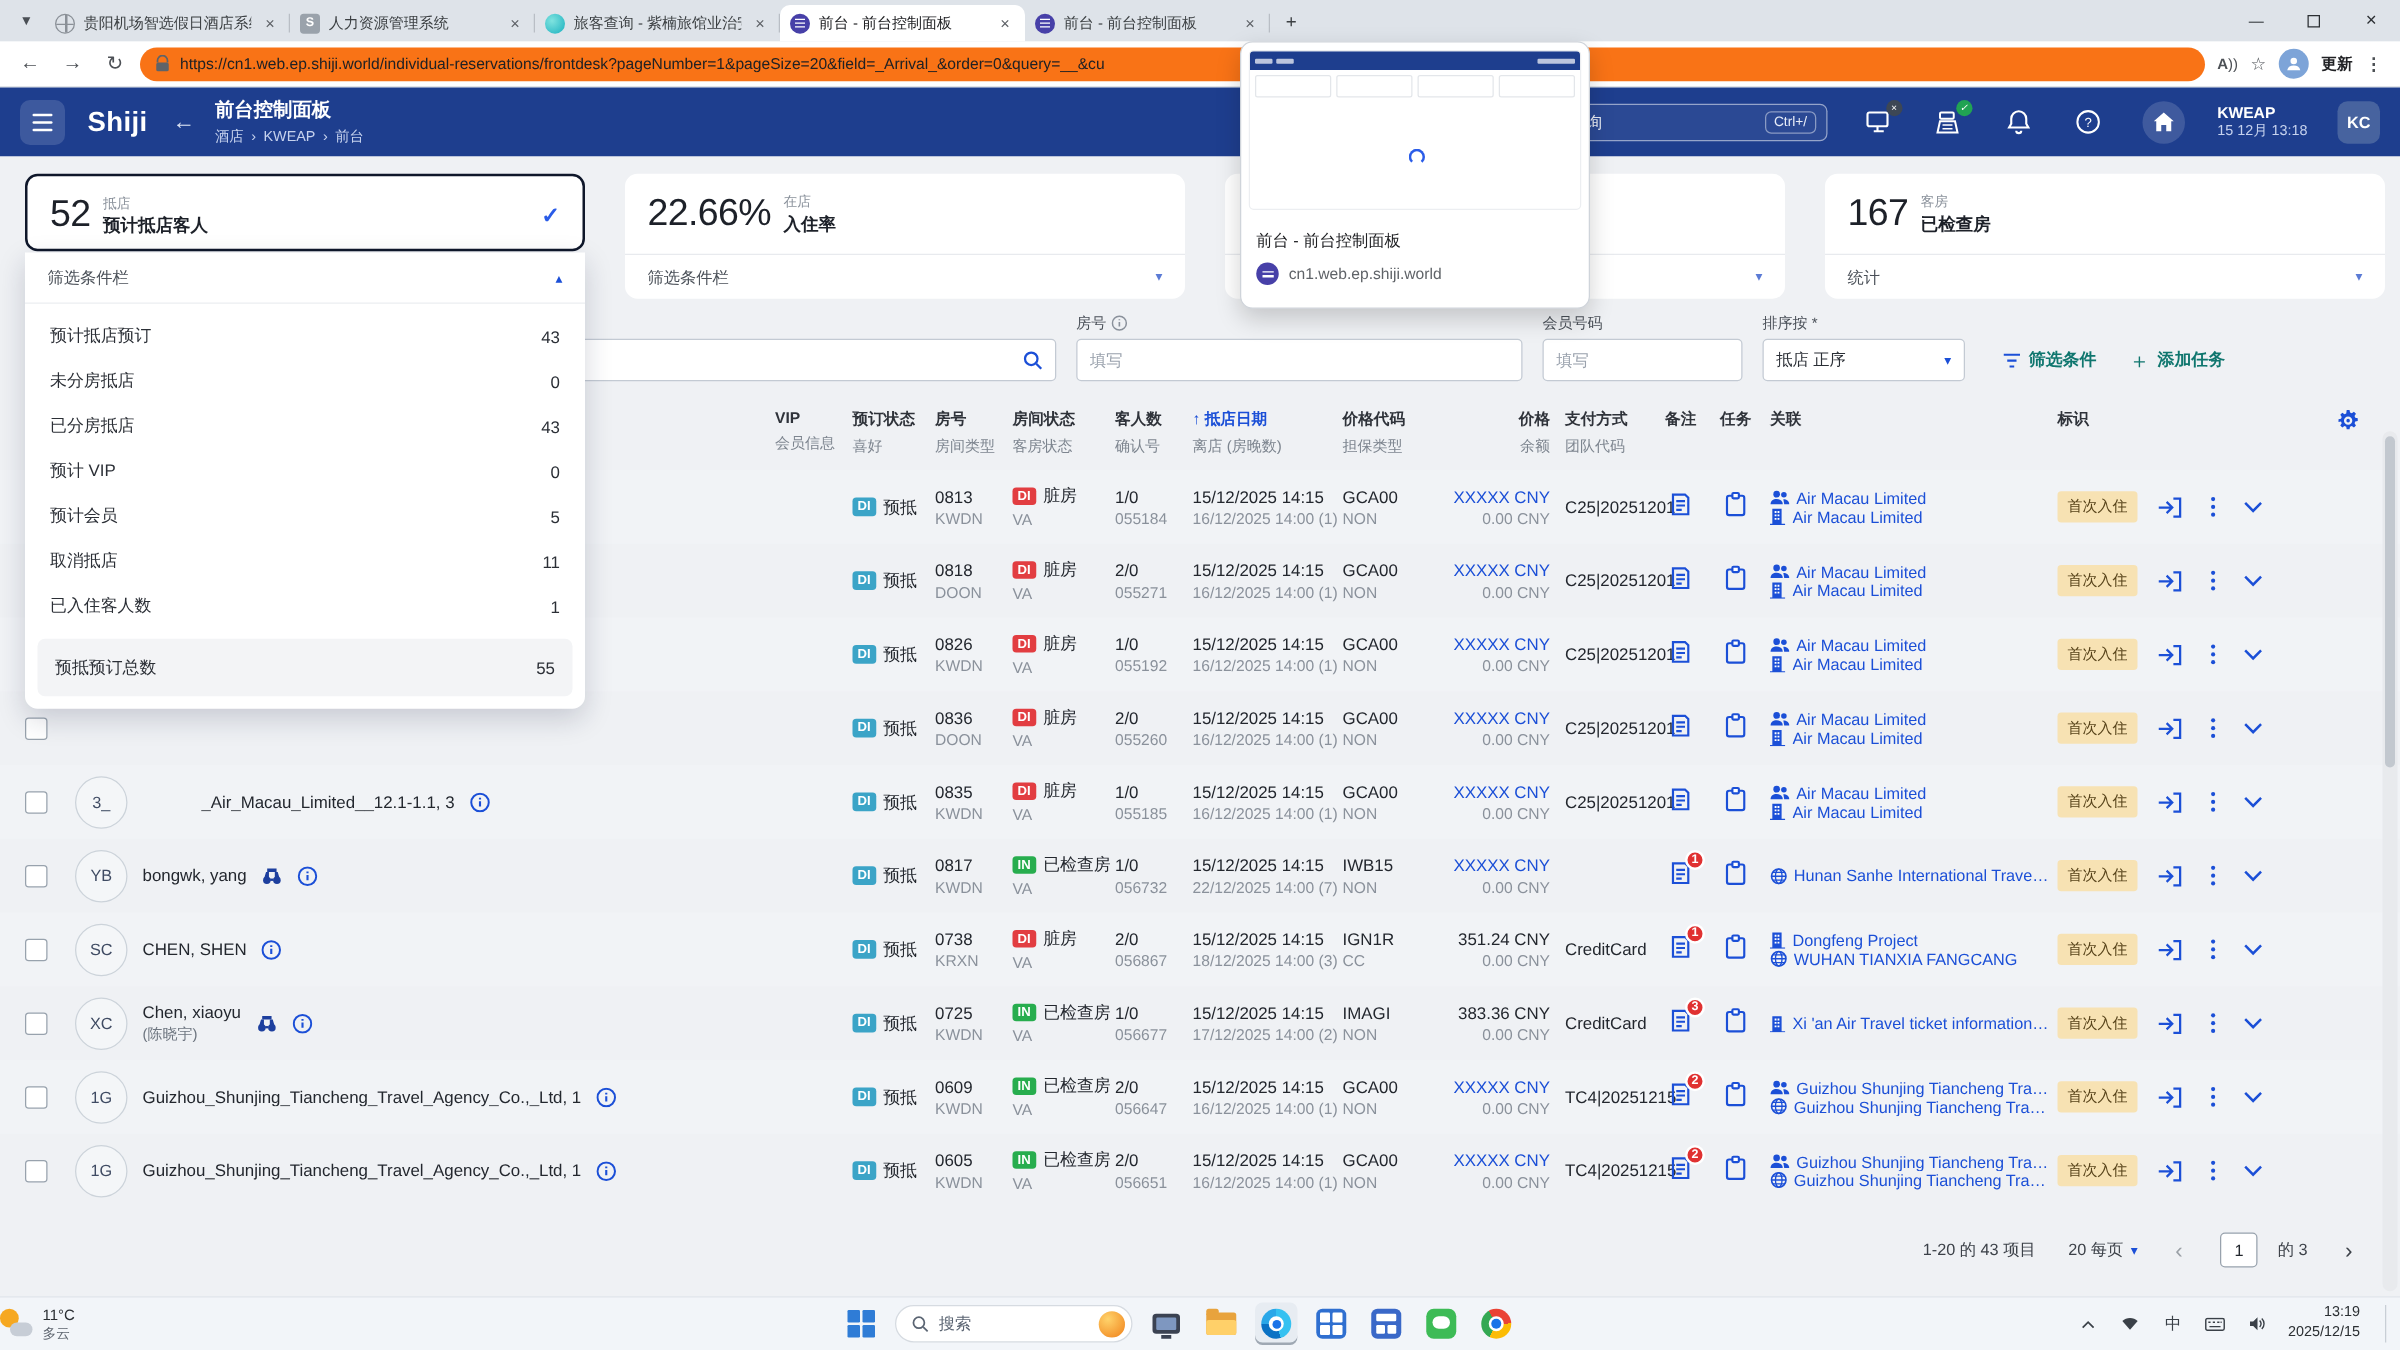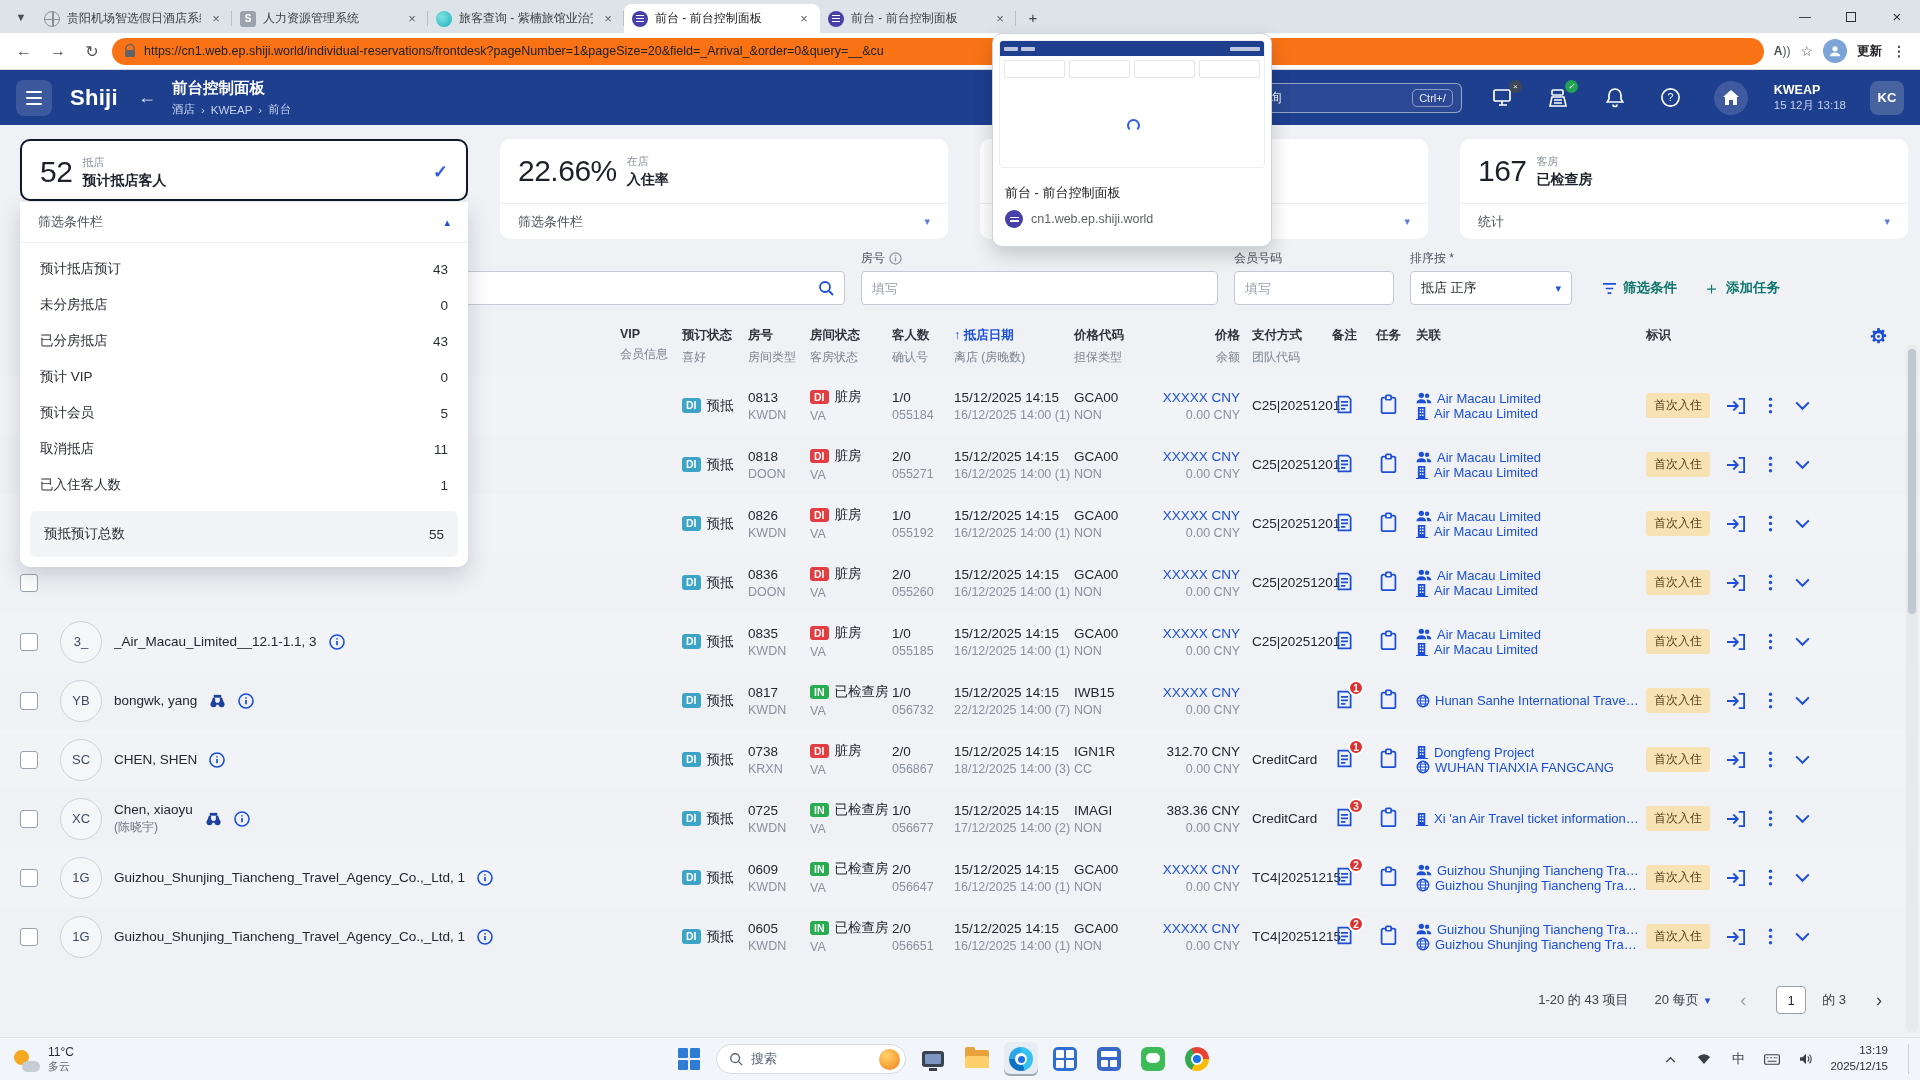--- a/index.html
+++ b/index.html
@@ -141,21 +141,21 @@
   .thumb .mcards{display:flex;gap:4px;padding:4px}
   .thumb .mcards i{display:block;flex:1;height:18px;border:1px solid #e3e6ea;border-radius:2px}
   .thumb .spin{position:absolute;left:48%;top:62%;width:13px;height:13px;border:2px solid #2a5ce8;border-bottom-color:transparent;border-radius:50%}
   .tptitle{font-size:13px;color:#202124;padding:10px 12px 6px;white-space:nowrap;overflow:hidden}
   .tpdomain{display:flex;align-items:center;gap:8px;padding:2px 12px;font-size:12.5px;color:#5f6368}
   .tpfav{width:18px;height:18px;border-radius:50%;background:#4740a8;display:flex;flex-direction:column;gap:2px;align-items:center;justify-content:center;flex:none}
   .tpfav i{display:block;width:9px;height:1.5px;background:#fff}
 
   
   .taskbar{position:absolute;left:0;bottom:0;width:100%;height:43px;background:#f2f5f9;border-top:1px solid #e0e4e9;display:flex;align-items:center;z-index:200}
-  .weather{display:flex;align-items:flex-end;gap:8px;padding:0 14px}
+  .weather{display:flex;align-items:flex-start;gap:8px;padding:0 0}
   .wicon{position:relative;width:26px;height:26px}
   .wicon .sun{position:absolute;left:0;top:2px;width:15px;height:15px;border-radius:50%;background:#f6a821}
   .wicon .cloud{position:absolute;right:0;bottom:2px;width:18px;height:11px;border-radius:7px;background:#c7cdd6}
   .wtxt .w1{font-size:12px;color:#2b2f33}
   .wtxt .w2{font-size:11px;color:#5f6670}
   .centergroup{position:absolute;left:672px;display:flex;align-items:center;gap:10px}
   .start{width:34px;height:34px;display:flex;align-items:center;justify-content:center}
   .winlogo{display:grid;grid-template-columns:10px 10px;grid-template-rows:10px 10px;gap:2px}
   .winlogo i{background:#2f7cd6;border-radius:1px}
   .tsearch{width:190px;height:30px;background:#fff;border:1px solid #d6dbe1;border-radius:15px;display:flex;align-items:center;gap:8px;padding:0 5px 0 12px;font-size:13px;color:#5a6472}
@@ -869,21 +869,21 @@
                 </svg>
               </span>
             </div>
           </div>
           <div class="trow alt">
             <div>
               <div class="cbx"></div>
             </div>
             <div class="guest">
               <span class="ava">3_</span>
-              <span style="min-width: 0px;">
+              <span style="min-width: 0px; margin-left: 47px;">
                 <div class="gname">_Air_Macau_Limited__12.1-1.1, 3</div>
               </span>
               <span style="flex: 0 0 auto;">
                 <svg width="16" height="16" viewBox="0 0 16 16">
                   <circle cx="8" cy="8" r="7" fill="none" stroke="#1b4fd7" stroke-width="1.6"></circle>
                   <path d="M8 7v4.2M8 4.2v1.4" stroke="#1b4fd7" stroke-width="1.7"></path>
                 </svg>
               </span>
             </div>
             <div></div>
@@ -1122,21 +1122,21 @@
             </div>
             <div>
               <div class="l1">15/12/2025 14:15</div>
               <div class="l2">18/12/2025 14:00 (3)</div>
             </div>
             <div>
               <div class="l1">IGN1R</div>
               <div class="l2">CC</div>
             </div>
             <div class="right">
-              <div class="l1">312.70 CNY</div>
+              <div class="l1">351.24 CNY</div>
               <div class="l2">0.00 CNY</div>
             </div>
             <div style="padding-left: 12px;">
               <div class="l1">CreditCard</div>
             </div>
             <div><span class="iconwrap">
                 <svg width="21" height="21" viewBox="0 0 24 24">
                   <path d="M5 3h11l3 3v15H5z" fill="none" stroke="#1b4fd7" stroke-width="2"></path>
                   <path d="M8 9h8M8 13h8M8 17h5" stroke="#1b4fd7" stroke-width="2"></path>
                 </svg>

